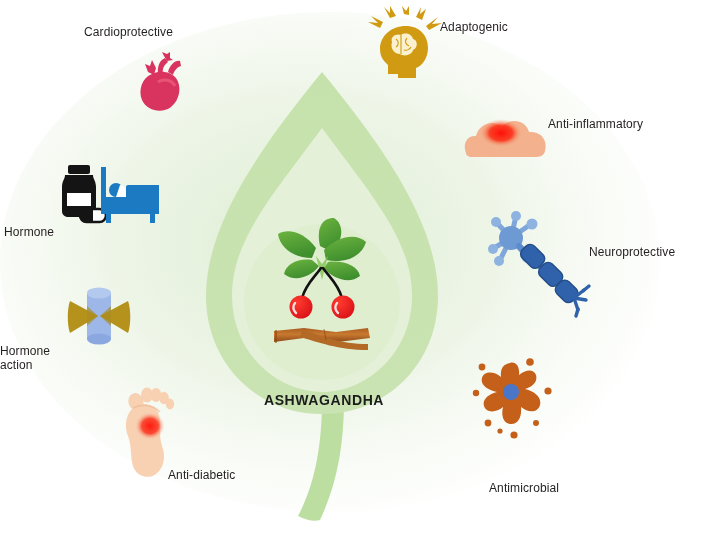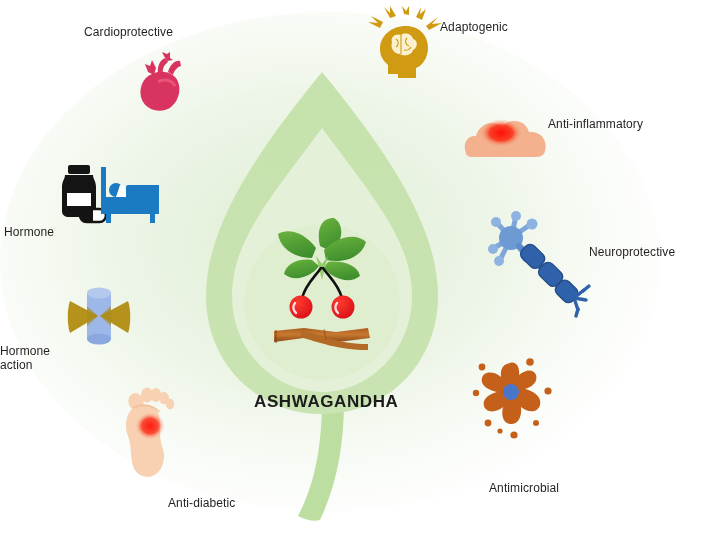--- a/index.html
+++ b/index.html
@@ -33,21 +33,21 @@
     font-family: "Liberation Sans", sans-serif;
     font-size: 12px;
     font-weight: 400;
     letter-spacing: 0.1px;
     white-space: pre-line;
     line-height: 1.18;
     user-select: none;
   }
   .label.center-title {
     font-weight: 700;
-    font-size: 17px;
+    font-size: 14px;
     letter-spacing: 0.6px;
     color: #1b1b1b;
   }
   .icon {
     position: absolute;
   }
   .icon svg { display: block; overflow: visible; }
 </style>
 </head>
 <body>
@@ -269,21 +269,21 @@
         <ellipse cx="20" cy="24" rx="7.5" ry="9" transform="rotate(-18 20 24)"></ellipse>
         <ellipse cx="31" cy="17" rx="6" ry="7.5"></ellipse>
         <ellipse cx="40" cy="17" rx="5.4" ry="7"></ellipse>
         <ellipse cx="48" cy="20" rx="4.8" ry="6.2"></ellipse>
         <ellipse cx="54" cy="26" rx="4.2" ry="5.4"></ellipse>
       </g>
       <path d="M17 30 C 24 26, 36 26, 44 34" stroke="#eebb97" stroke-width="1.6" fill="none" opacity="0.7"></path>
       <ellipse cx="34" cy="48" rx="15" ry="14" fill="url(#hotspot)"></ellipse>
     </svg>
   </div>
-  <div class="label" style="left:168px; top:496px;">Anti-diabetic</div>
+  <div class="label" style="left:168px; top:468px;">Anti-diabetic</div>
 
   <div class="icon" style="left:62px; top:283px; width:74px; height:66px;">
     <svg width="74" height="66" viewBox="0 0 74 66" xmlns="http://www.w3.org/2000/svg">
 
       <rect x="25" y="10" width="24" height="46" fill="#9db8e8"></rect>
       <ellipse cx="37" cy="10" rx="12" ry="5.5" fill="#b4c9ee"></ellipse>
       <ellipse cx="37" cy="56" rx="12" ry="5.5" fill="#8aa8df"></ellipse>
 
       <path d="M8 18 L36 33 L8 50 C 5 42, 5 26, 8 18 Z" fill="#b4921c"></path>
       <path d="M66 18 L38 33 L66 50 C 69 42, 69 26, 66 18 Z" fill="#b4921c"></path>

